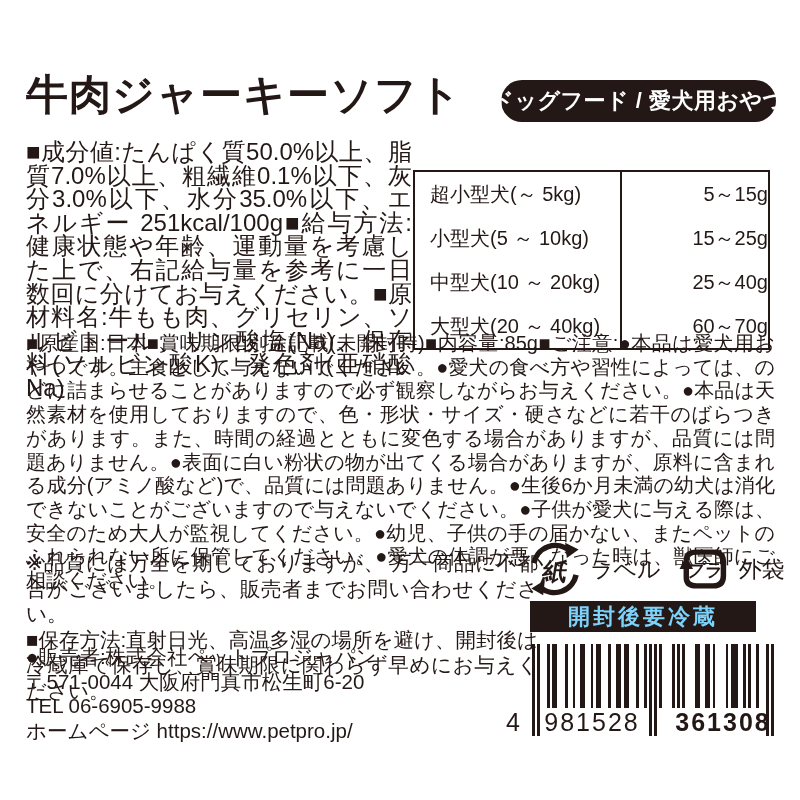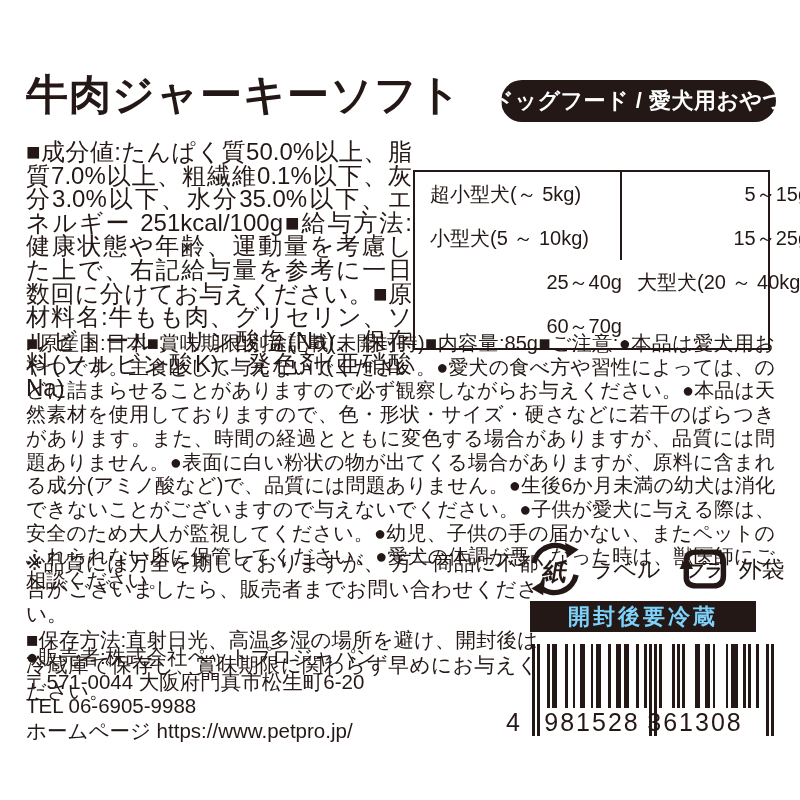--- a/index.html
+++ b/index.html
@@ -99,38 +99,39 @@
     display: flex; align-items: flex-start;
   }
   .bc-module { flex: 1 1 0; }
   .bc-module.on { background: var(--ink); }
   .bc-group {
     position: absolute; top: 64px;
     font-size: 25px; font-weight: 500;
     letter-spacing: 2px; text-align: center;
   }
   .bc-left  { left: 33px; width: 106px; }
-  .bc-right { left: 136px; width: 106px; }
+  .bc-right { left: 164px; width: 106px; font-weight: bold; }
 </style>
 </head>
 <body>
 
 <div class="label">
 
   <h1 class="title">牛肉ジャーキーソフト</h1>
 
   <div class="badge">ドッグフード / 愛犬用おやつ</div>
 
   <p class="para ingredients">■成分値:たんぱく質50.0%以上、脂質7.0%以上、粗繊維0.1%以下、灰分3.0%以下、水分35.0%以下、エネルギー 251kcal/100g■給与方法:健康状態や年齢、運動量を考慮した上で、右記給与量を参考に一日数回に分けてお与えください。■原材料名:牛もも肉、グリセリン、ソルビトール、リン酸塩(Na)、保存料(ソルビン酸K)、発色剤(亜硝酸Na)</p>
 
   <div class="feed-table">
     <div class="ft-size">超小型犬(～ 5kg)</div>
     <div class="ft-amount">5～15g</div>
     <div class="ft-size">小型犬(5 ～ 10kg)</div>
     <div class="ft-amount">15～25g</div>
+    <div class="ft-size">中型犬(10 ～ 20kg)</div>
     <div class="ft-amount">25～40g</div>
     <div class="ft-size">大型犬(20 ～ 40kg)</div>
     <div class="ft-amount">60～70g</div>
   </div>
 
   <p class="para notice">■原産国:日本■賞味期限:別途記載(未開封時)■内容量:85g■ご注意:●本品は愛犬用おやつです。主食として与えないでください。●愛犬の食べ方や習性によっては、のどに詰まらせることがありますので必ず観察しながらお与えください。●本品は天然素材を使用しておりますので、色・形状・サイズ・硬さなどに若干のばらつきがあります。また、時間の経過とともに変色する場合がありますが、品質には問題ありません。●表面に白い粉状の物が出てくる場合がありますが、原料に含まれる成分(アミノ酸など)で、品質には問題ありません。●生後6か月未満の幼犬は消化できないことがございますので与えないでください。●子供が愛犬に与える際は、安全のため大人が監視してください。●幼児、子供の手の届かない、またペットのふれられない所に保管してください。●愛犬の体調が悪くなった時は、獣医師にご相談ください。</p>
 
   <div class="storage-block">
     <p class="m0">※品質には万全を期しておりますが、 万一商品に不都合がございましたら、販売者までお問い合わせください。</p>
     <p class="m0">■保存方法:直射日光、高温多湿の場所を避け、開封後は冷蔵庫で保存し、賞味期限に関わらず早めにお与えください。</p>

